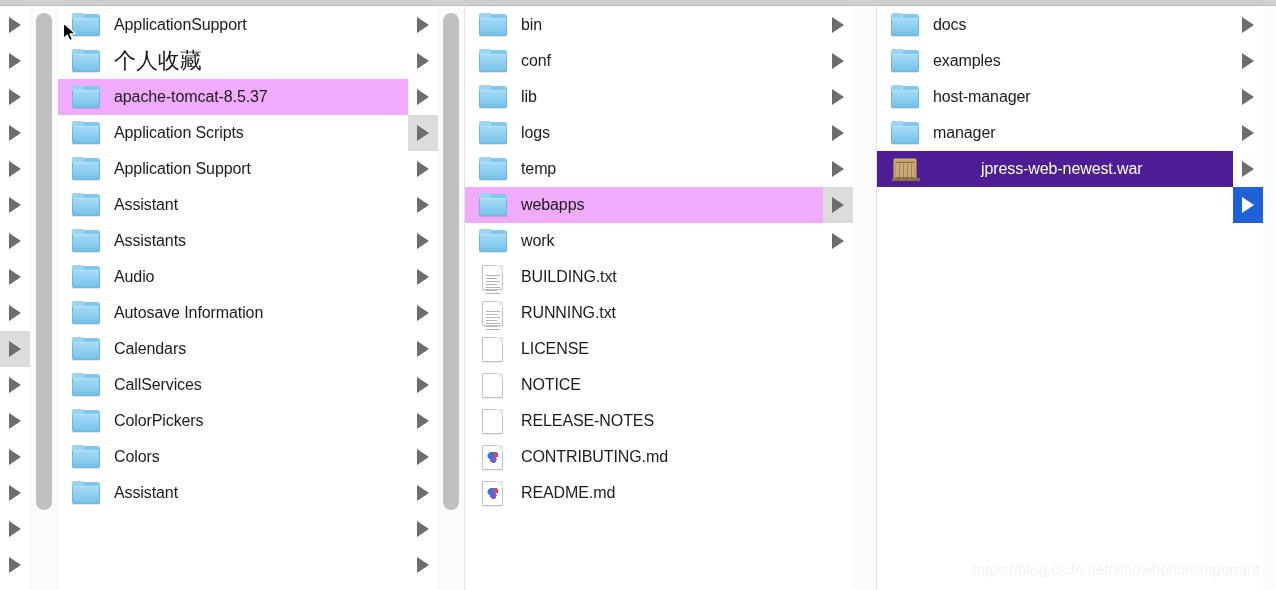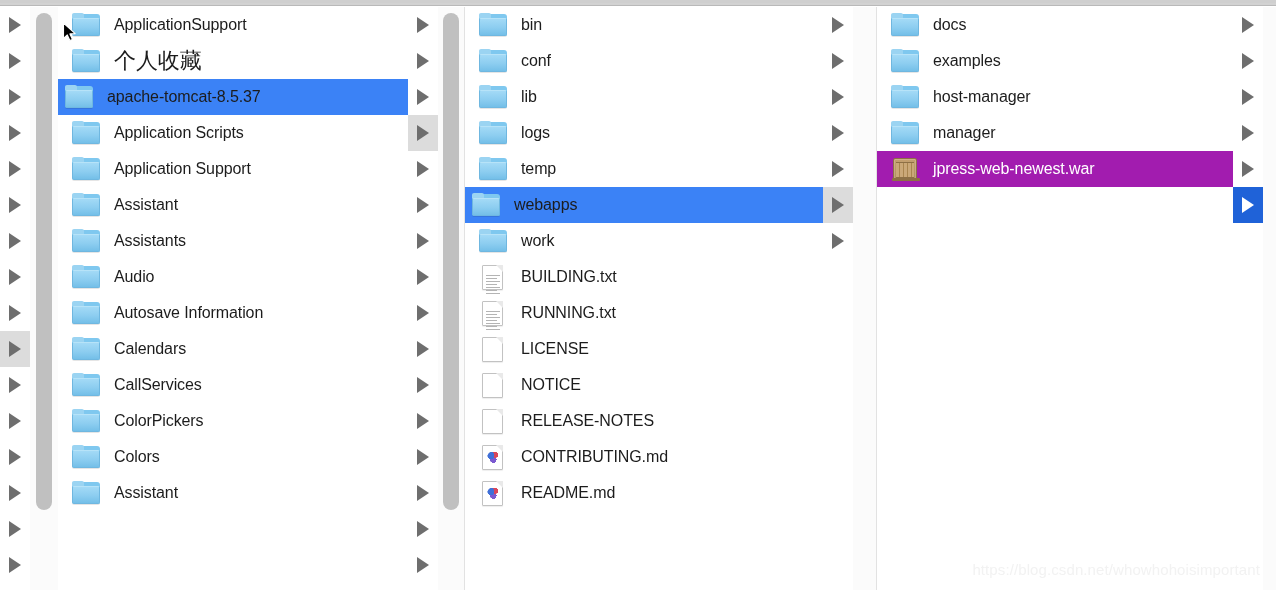--- a/index.html
+++ b/index.html
@@ -41,22 +41,22 @@
     left: 0; top: 0; right: 0;
   }
   .row {
     position: relative;
     height: 36px;
     display: flex;
     align-items: center;
     padding-left: 14px;
     white-space: nowrap;
   }
-  .row.selected-gray { background: #3b82f6; padding-left: 7px; }
-  .row.selected-blue { background: #a21caf; }
+  .row.selected-gray { background: #f0abfc; }
+  .row.selected-blue { background: #4c1d95; gap: 48px; }
   .row.selected-blue .row-label { color: #ffffff; }
   .row-label {
     font-size: 16px;
     color: #1c1c1c;
     letter-spacing: -0.1px;
     line-height: 36px;
   }
   .row-label.cjk { font-size: 22px; }
 
   

